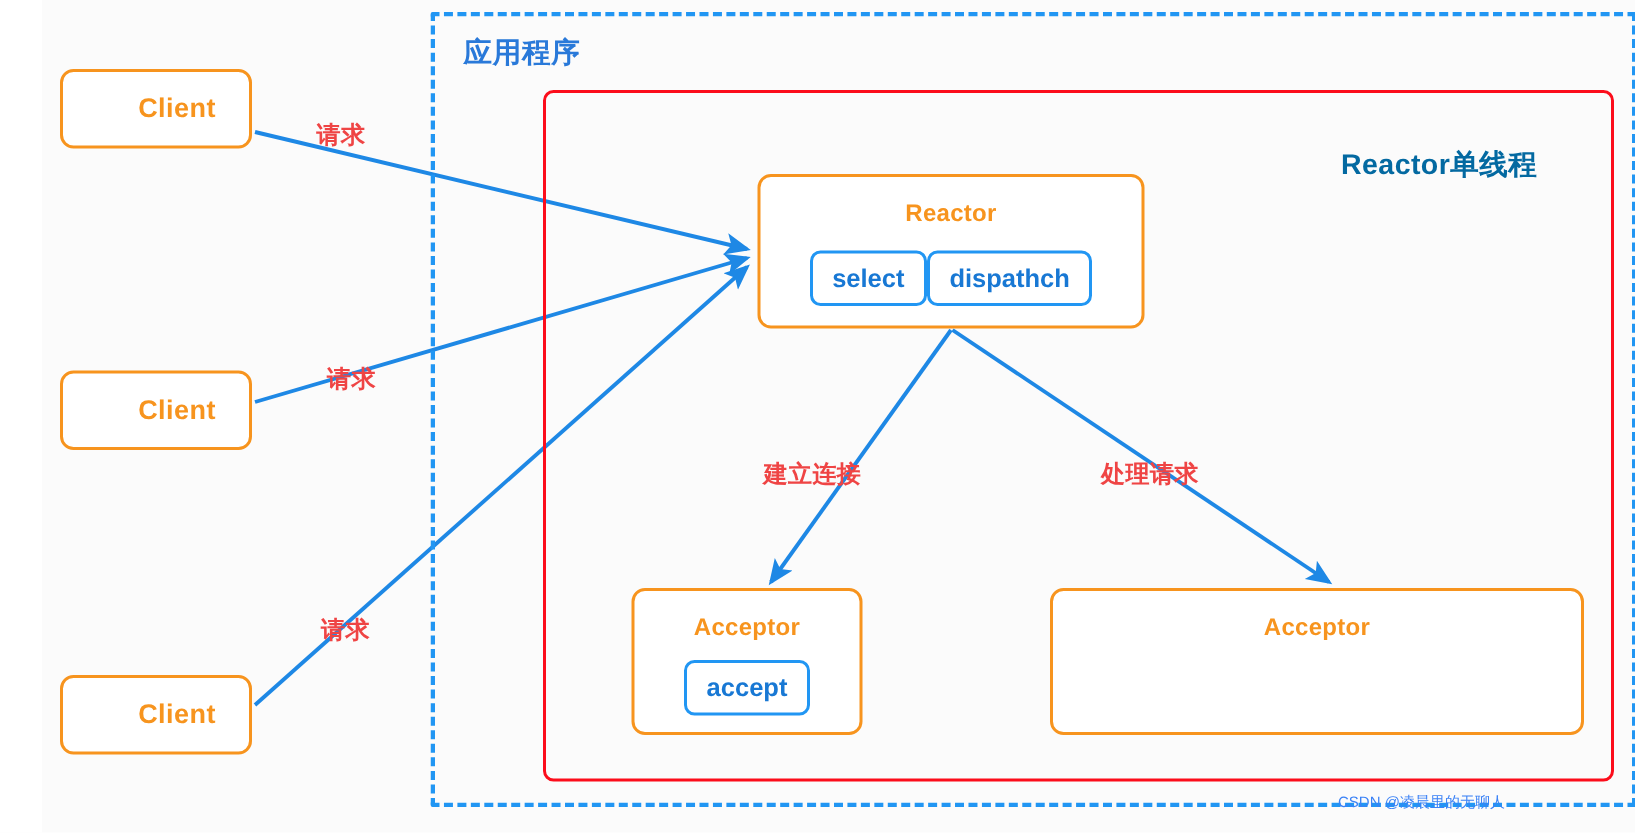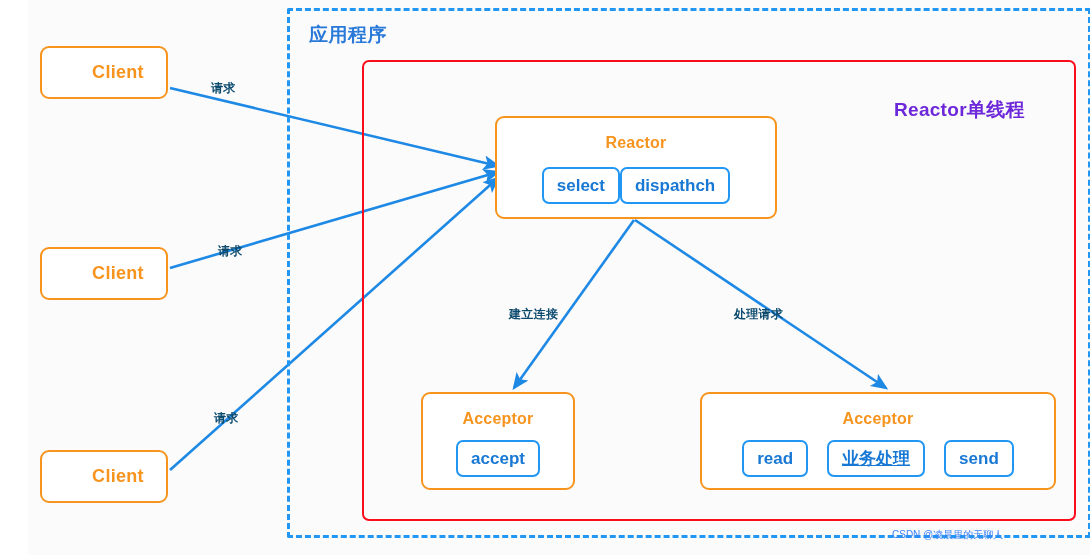--- a/index.html
+++ b/index.html
@@ -57,21 +57,21 @@
     box-sizing: border-box;
     border-radius: 7px;
     background: transparent;
   }
   .thread-title {
     position: absolute;
     left: 866px;
     top: 97px;
     font-size: 19px;
     font-weight: bold;
-    color: #6d28d9;
+    color: #0369a1;
     letter-spacing: 0.3px;
   }
 
   
   .node {
     position: absolute;
     background: #ffffff;
     border: 2.5px solid #f7941e;
     border-radius: 9px;
     box-sizing: border-box;
@@ -101,23 +101,23 @@
     font-weight: bold;
     font-size: 18px;
     letter-spacing: 0.3px;
   }
   #client-0 { left: 12px;  top: 46px; }
   #client-1 { left: 12px;  top: 247px; }
   #client-2 { left: 12px;  top: 450px; }
 
   
   #reactor-node {
-    left: 467px;
+    left: 477px;
     top: 116px;
-    width: 282px;
+    width: 258px;
     height: 103px;
   }
   #reactor-node .node-title { top: 16px; }
   .reactor-inner-row {
     position: absolute;
     left: 0;
     right: 0;
     top: 49px;
     display: flex;
     justify-content: center;
@@ -171,23 +171,23 @@
     text-align: center;
     line-height: 23px;
     box-sizing: border-box;
     white-space: nowrap;
   }
   .pill.underlined { text-decoration: underline; }
 
   
   .edge-label {
     position: absolute;
-    color: #0c4a6e;
-    font-weight: bold;
-    font-size: 12px;
+    color: #ef4444;
+    font-weight: bold;
+    font-size: 16px;
     white-space: nowrap;
     letter-spacing: 0.3px;
   }
   #label-req-0 { left: 183px; top: 80px; }
   #label-req-1 { left: 190px; top: 243px; }
   #label-req-2 { left: 186px; top: 410px; }
   #label-accept-conn { left: 481px; top: 306px; }
   #label-handle-req { left: 706px; top: 306px; }
 
   
@@ -249,25 +249,20 @@
 
   <div id="acceptor-node" class="node">
     <div class="node-title">Acceptor</div>
     <div class="acceptor-inner-row">
       <div class="pill">accept</div>
     </div>
   </div>
 
   <div id="handler-node" class="node">
     <div class="node-title">Acceptor</div>
-    <div class="handler-inner-row">
-      <div class="pill">read</div>
-      <div class="pill underlined">业务处理</div>
-      <div class="pill">send</div>
-    </div>
   </div>
 
   <div id="label-req-0" class="edge-label">请求</div>
   <div id="label-req-1" class="edge-label">请求</div>
   <div id="label-req-2" class="edge-label">请求</div>
   <div id="label-accept-conn" class="edge-label">建立连接</div>
   <div id="label-handle-req" class="edge-label">处理请求</div>
 
   <div class="watermark">CSDN @凌晨里的无聊人</div>
 

